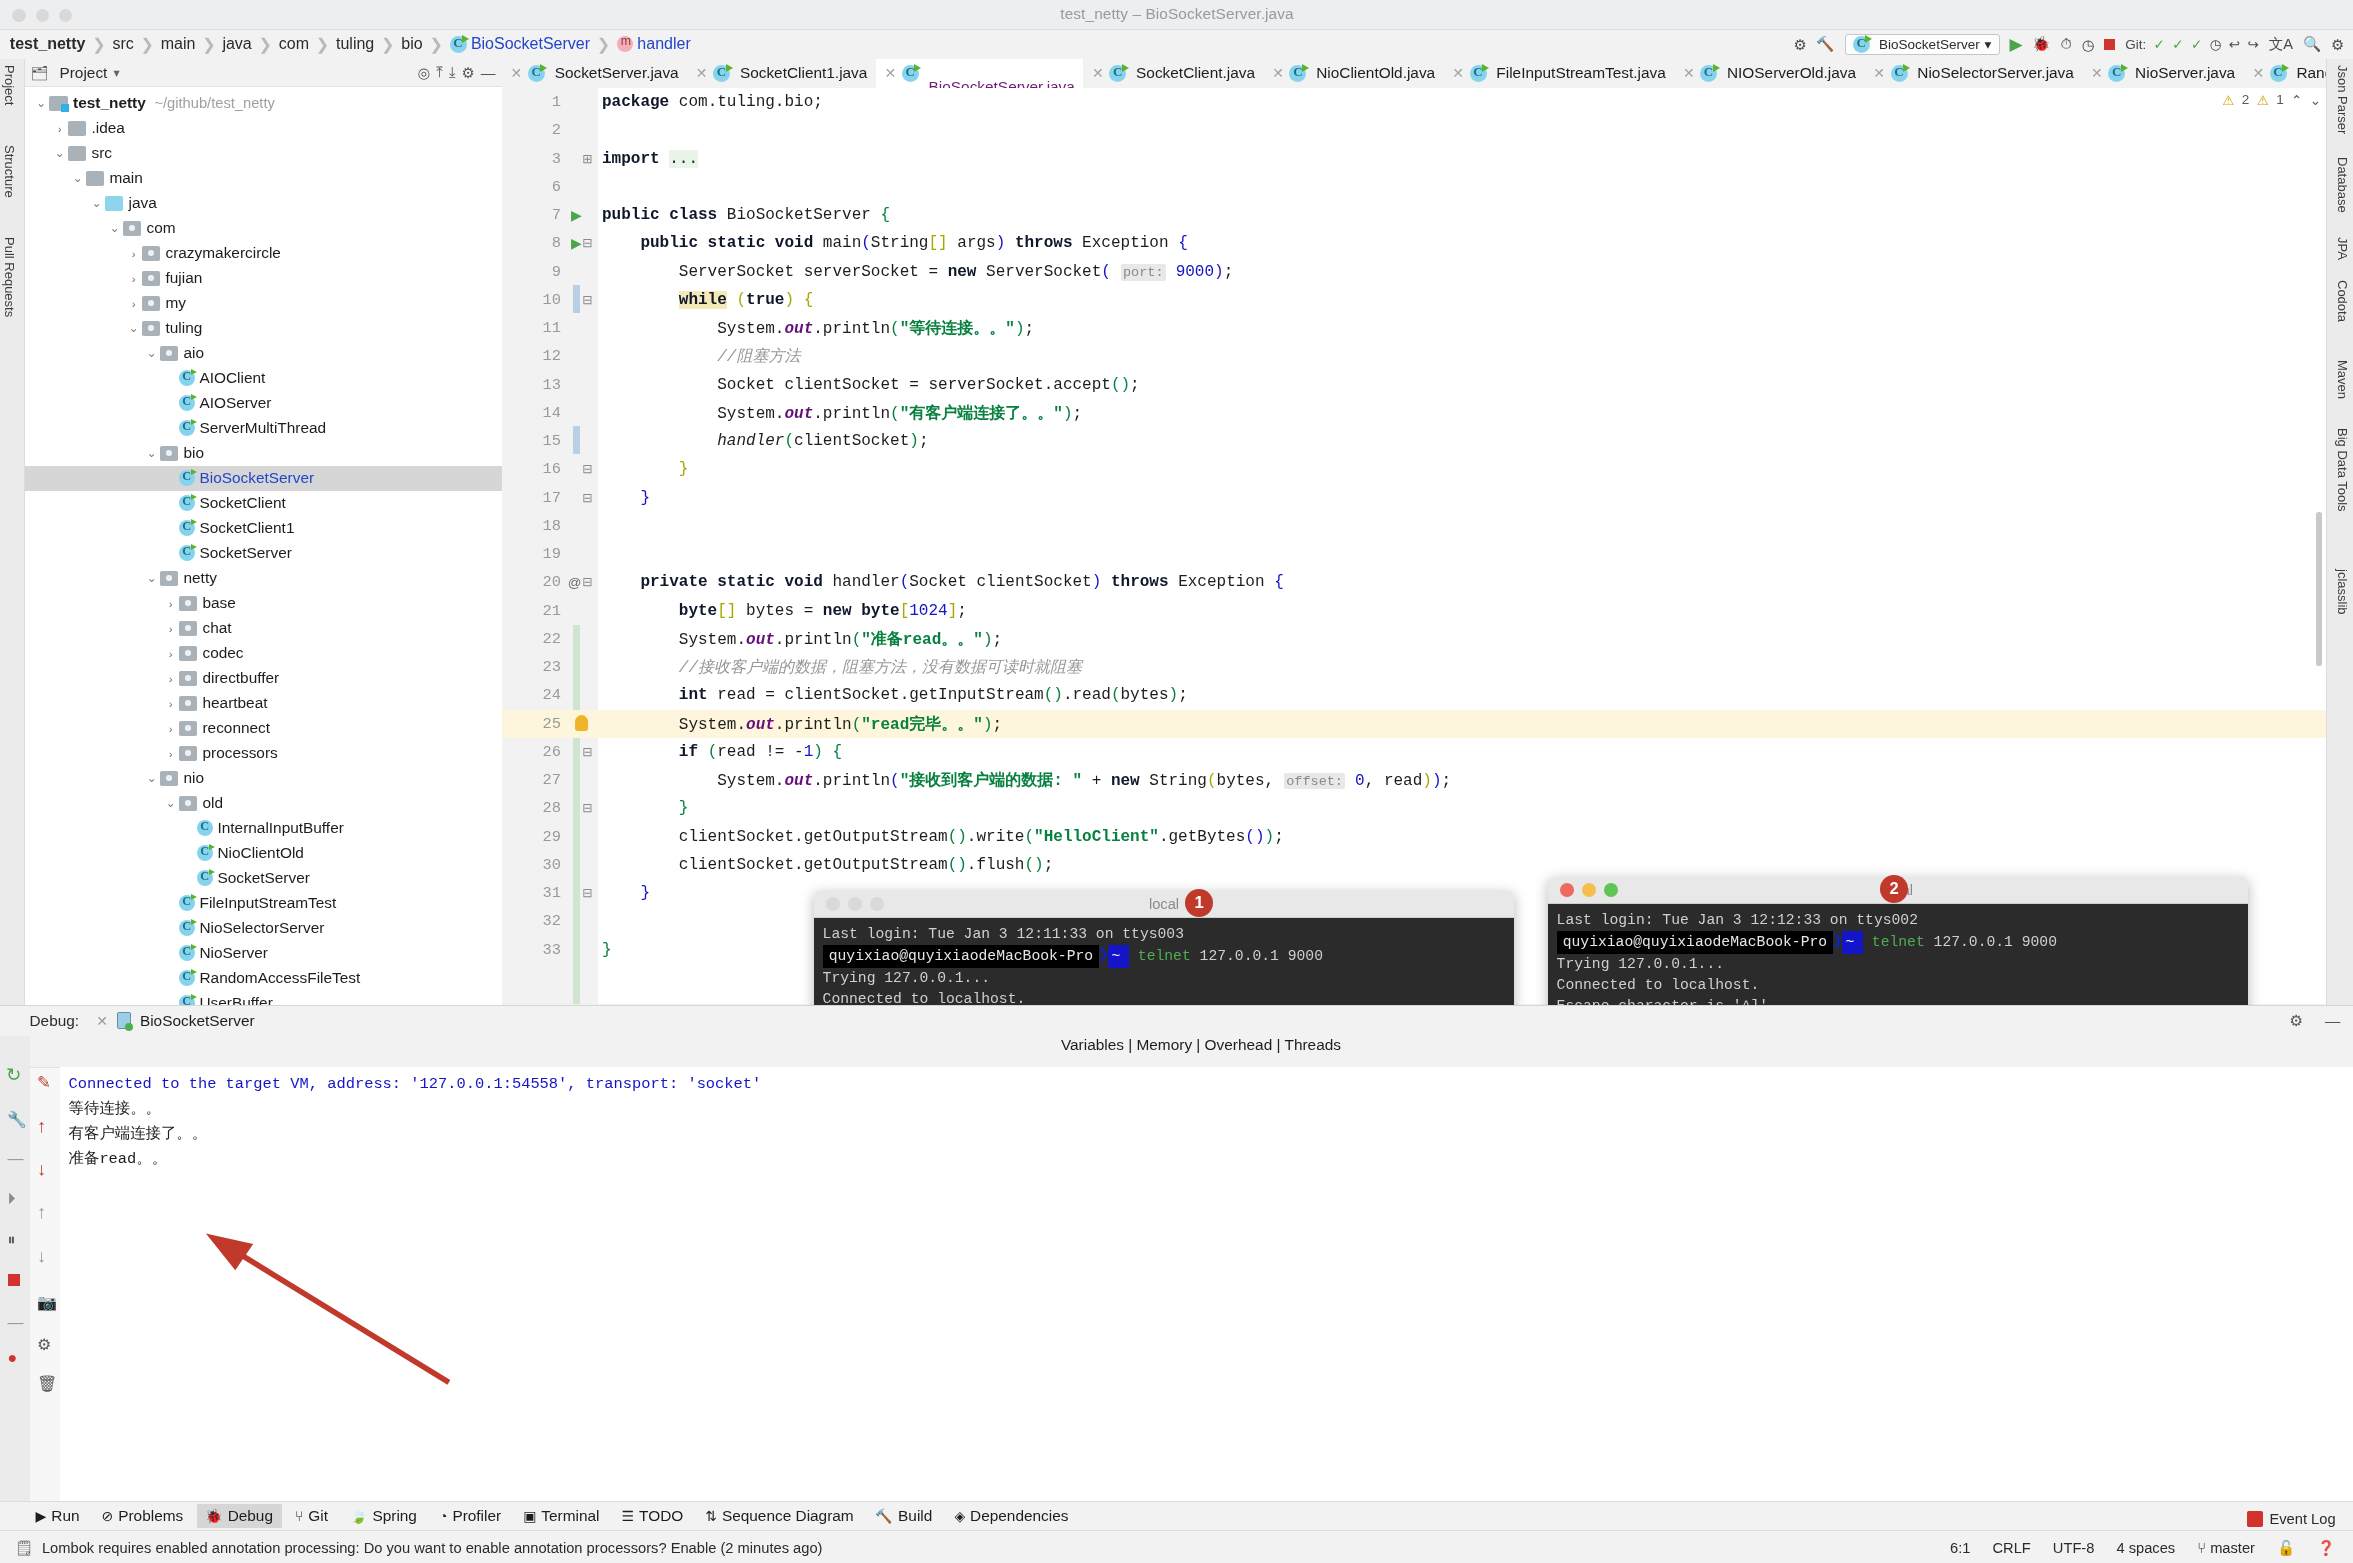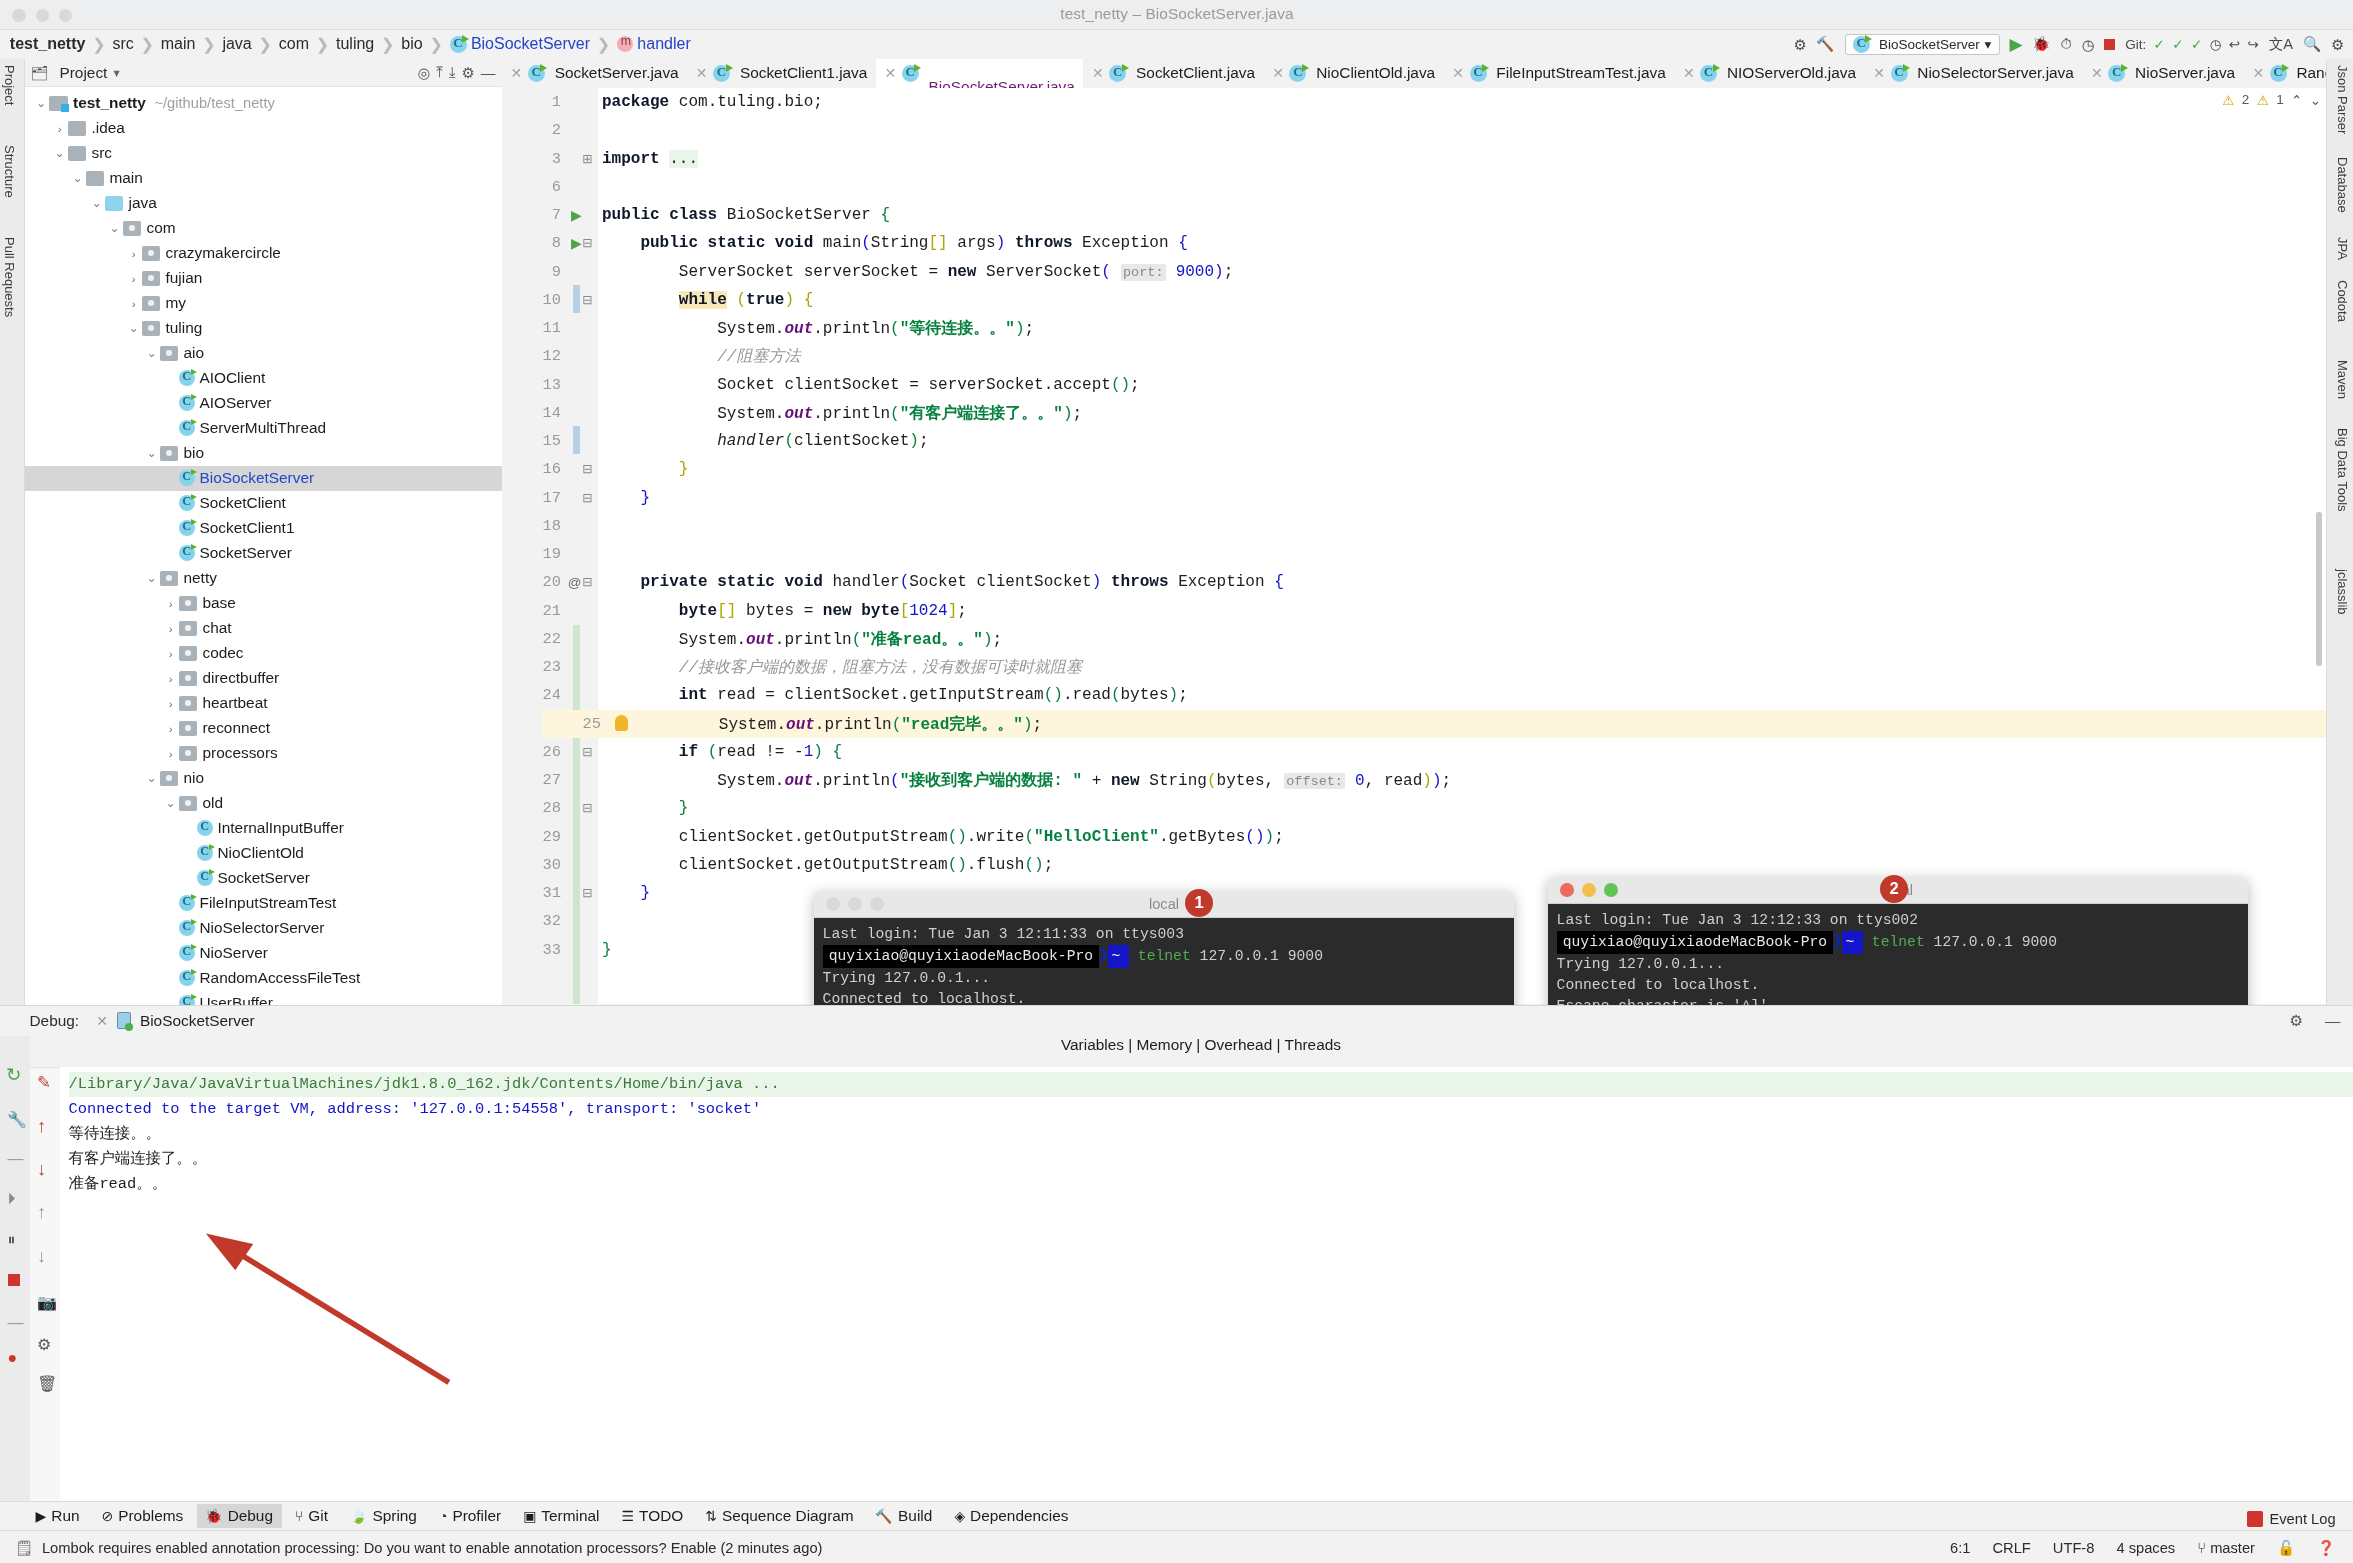--- a/index.html
+++ b/index.html
@@ -92,21 +92,21 @@
     color:#1d1d1d; white-space:pre; }
   .kw { color:#0f172a; font-weight:bold; }
   .str { color:#088040; font-weight:bold; }
   .num { color:#1414c8; }
   .cmt { color:#969696; font-style:italic; }
   .fld { color:#660e7a; font-weight:bold; font-style:italic; }
   .ital { font-style:italic; }
   .hintp { background:#e8e8e8; color:#8a8a8a; font-size:13.5px; border-radius:1.8px; padding:0.6px 2.5px;}
   .brace1{color:#1414c8;} .brace2{color:#a8a800;} .brace3{color:#088040;}
   .hl-while { background:#f5e9b8; }
-  .row-hl { background:#fdf6dd;margin-left:40px; }
+  .row-hl { background:#fdf6dd; }
   .gutter-green { position:absolute; left:71px; width:7.4px; background:#cfe5cf; }
   .gutter-blue { position:absolute; left:71px; width:7.4px; background:#b8cfe5; }
   .fold { color:#8a8a8a; font-size:12.3px; }
   .runarrow { color:#4ba64b; font-size:14px; }
   .bulb { width:13.5px;height:16px;background:#f0b429;border-radius:6.8px 6.8px 2.5px 2.5px;display:inline-block;}
 
   #inspect { position:absolute; right:4.9px; top:3.7px; display:flex; align-items:center; gap:7.4px;
     font-size:13.5px; color:#5a5a5a;}
   .warnTri { color:#d8a000; }
   .warnY { color:#c8a000; }
@@ -797,21 +797,20 @@
     <span class="ic">↡</span>
     <span class="ic">↑</span>
     <span class="ic">⤺</span>
     <span class="ic">⇥</span>
     <span class="sepV"></span>
     <span class="ic">▤</span>
     <span class="ic">⚏</span>
   </div>
 
   <div id="console">
-      <div class="cl-cmd">/Library/Java/JavaVirtualMachines/jdk1.8.0_162.jdk/Contents/Home/bin/java ...</div>
       <div class="cl-blue">Connected to the target VM, address: '127.0.0.1:54558', transport: 'socket'</div>
       <div>等待连接。。</div>
       <div>有客户端连接了。。</div>
       <div>准备read。。</div>
     </div>
 
 </div>
 
 <svg class="arrowSvg" style="left:154px; top:1204px; width:430px; height:203px;" viewBox="0 0 700 330" width="430" height="203">
   <g stroke="#c0392b" stroke-width="9" fill="#c0392b">

